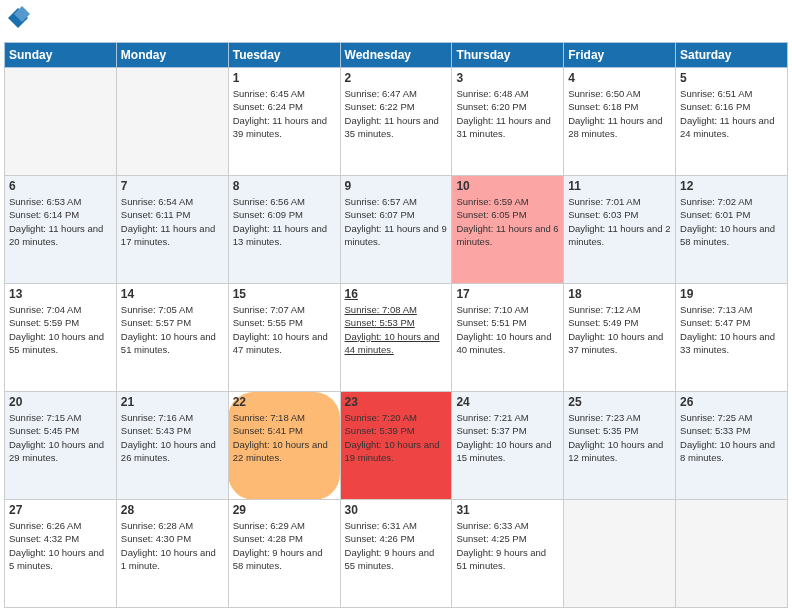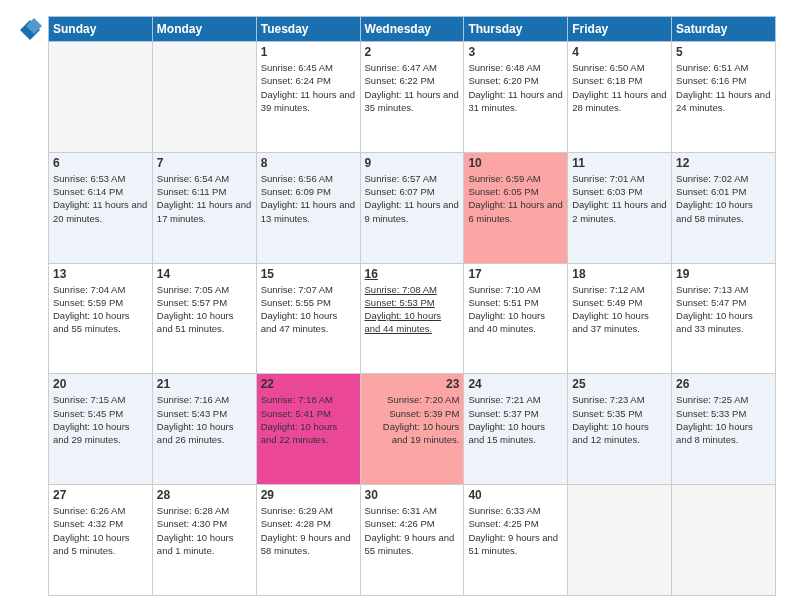--- a/index.html
+++ b/index.html
@@ -6,23 +6,23 @@
     body {
       width: 792px;
       height: 612px;
       font-family: Arial, sans-serif;
       background: #fff;
       overflow: hidden;
     }
     .page {
       width: 792px;
       height: 612px;
-      padding: 16px;
-      display: flex;
-      flex-direction: row;
+      padding: 4px;
+      display: flex;
+      flex-direction: column;
     }
     .header {
       display: flex;
       justify-content: space-between;
       align-items: flex-start;
       margin-bottom: 10px;
     }
     .logo {
       display: flex;
       align-items: center;
@@ -210,25 +210,25 @@
         </tr>
         <tr>
           <td style="background: rgb(238, 243, 249);">
             <span class="day-num">20</span>
             <div class="day-info"><span>Sunrise: 7:15 AM</span><br><span>Sunset: 5:45 PM</span><br><span>Daylight: 10 hours and 29 minutes.</span></div>
           </td>
           <td style="background: rgb(238, 243, 249);">
             <span class="day-num">21</span>
             <div class="day-info"><span>Sunrise: 7:16 AM</span><br><span>Sunset: 5:43 PM</span><br><span>Daylight: 10 hours and 26 minutes.</span></div>
           </td>
-          <td style="background: #ec4899;">
+          <td style="background: #fdba74; border-radius: 26px;">
             <span class="day-num">22</span>
             <div class="day-info"><span>Sunrise: 7:18 AM</span><br><span>Sunset: 5:41 PM</span><br><span>Daylight: 10 hours and 22 minutes.</span></div>
           </td>
-          <td style="background: #fca5a5; text-align: right;">
+          <td style="background: #ef4444;">
             <span class="day-num">23</span>
             <div class="day-info"><span>Sunrise: 7:20 AM</span><br><span>Sunset: 5:39 PM</span><br><span>Daylight: 10 hours and 19 minutes.</span></div>
           </td>
           <td style="background: rgb(238, 243, 249); margin-top: 19px;">
             <span class="day-num">24</span>
             <div class="day-info"><span>Sunrise: 7:21 AM</span><br><span>Sunset: 5:37 PM</span><br><span>Daylight: 10 hours and 15 minutes.</span></div>
           </td>
           <td style="background: rgb(238, 243, 249);">
             <span class="day-num">25</span>
             <div class="day-info"><span>Sunrise: 7:23 AM</span><br><span>Sunset: 5:35 PM</span><br><span>Daylight: 10 hours and 12 minutes.</span></div>
@@ -249,21 +249,21 @@
           </td>
           <td style="background: rgb(255, 255, 255); margin-left: 28px;">
             <span class="day-num">29</span>
             <div class="day-info"><span>Sunrise: 6:29 AM</span><br><span>Sunset: 4:28 PM</span><br><span>Daylight: 9 hours and 58 minutes.</span></div>
           </td>
           <td style="background: rgb(255, 255, 255);">
             <span class="day-num">30</span>
             <div class="day-info"><span>Sunrise: 6:31 AM</span><br><span>Sunset: 4:26 PM</span><br><span>Daylight: 9 hours and 55 minutes.</span></div>
           </td>
           <td style="background: rgb(255, 255, 255);">
-            <span class="day-num">40</span>
+            <span class="day-num">31</span>
             <div class="day-info"><span>Sunrise: 6:33 AM</span><br><span>Sunset: 4:25 PM</span><br><span>Daylight: 9 hours and 51 minutes.</span></div>
           </td>
           <td class="empty"></td>
           <td class="empty"></td>
         </tr>
       </tbody>
   </table>
 </div>
 
 </body></html>

